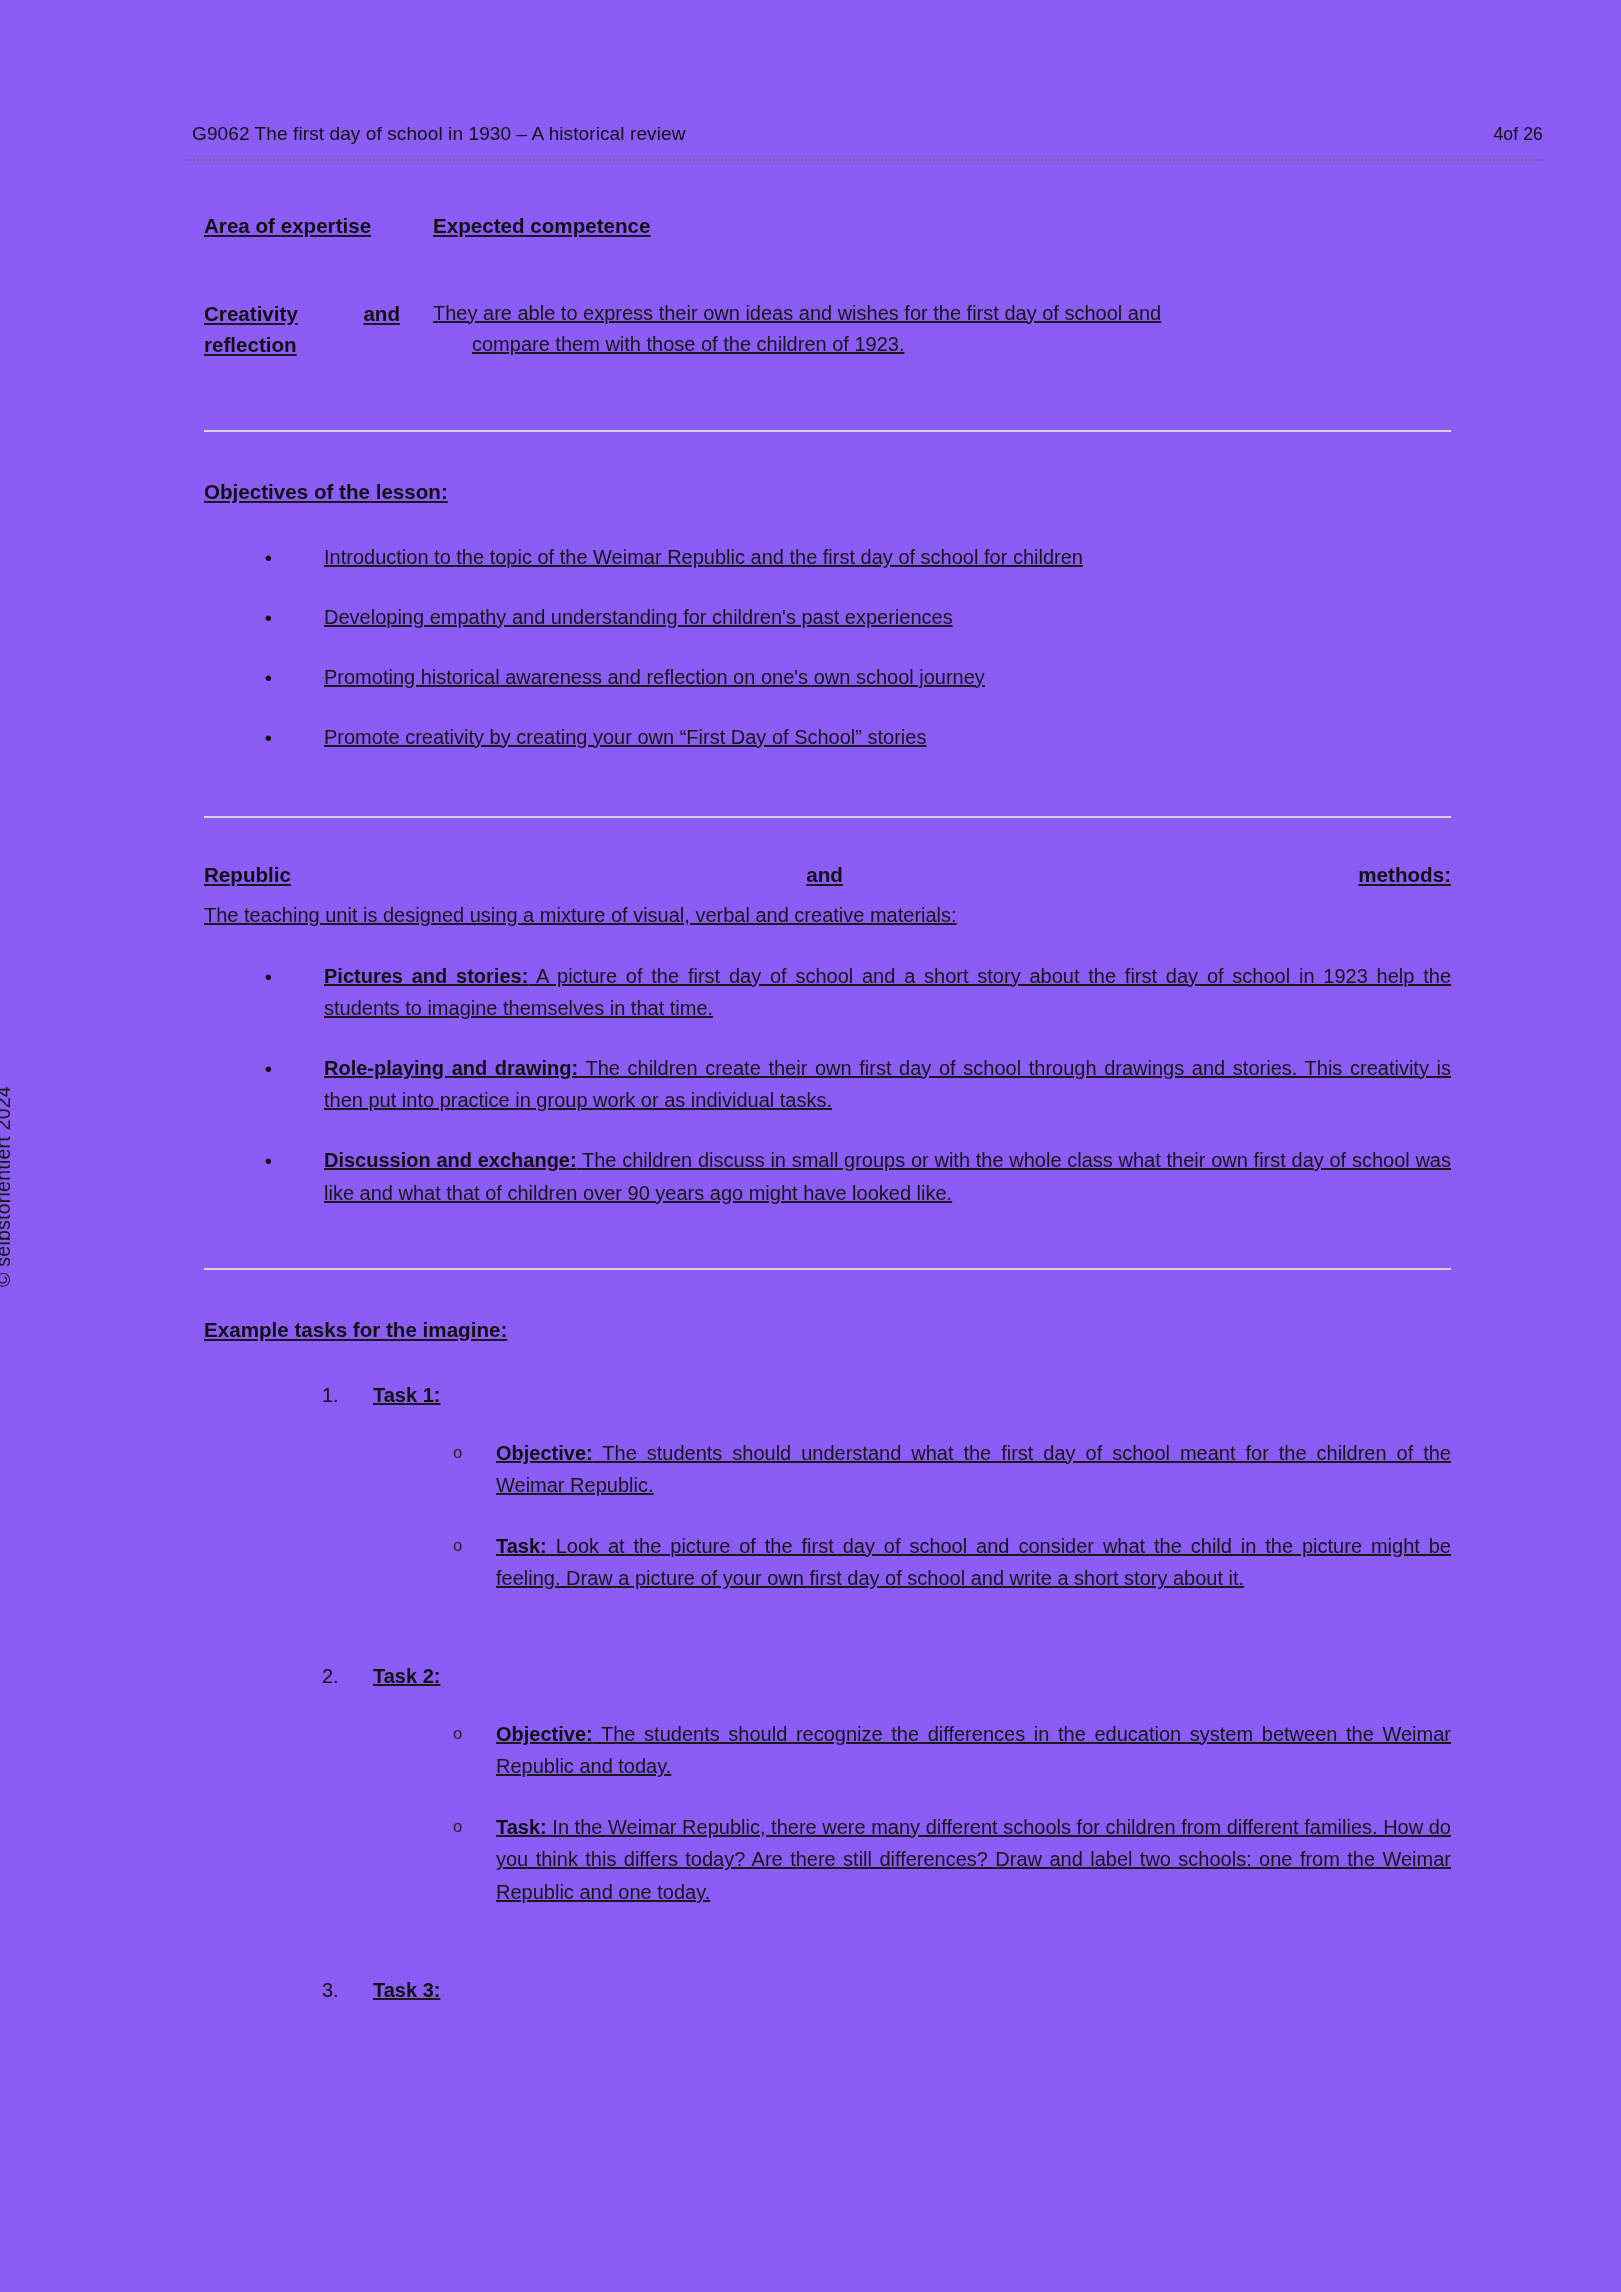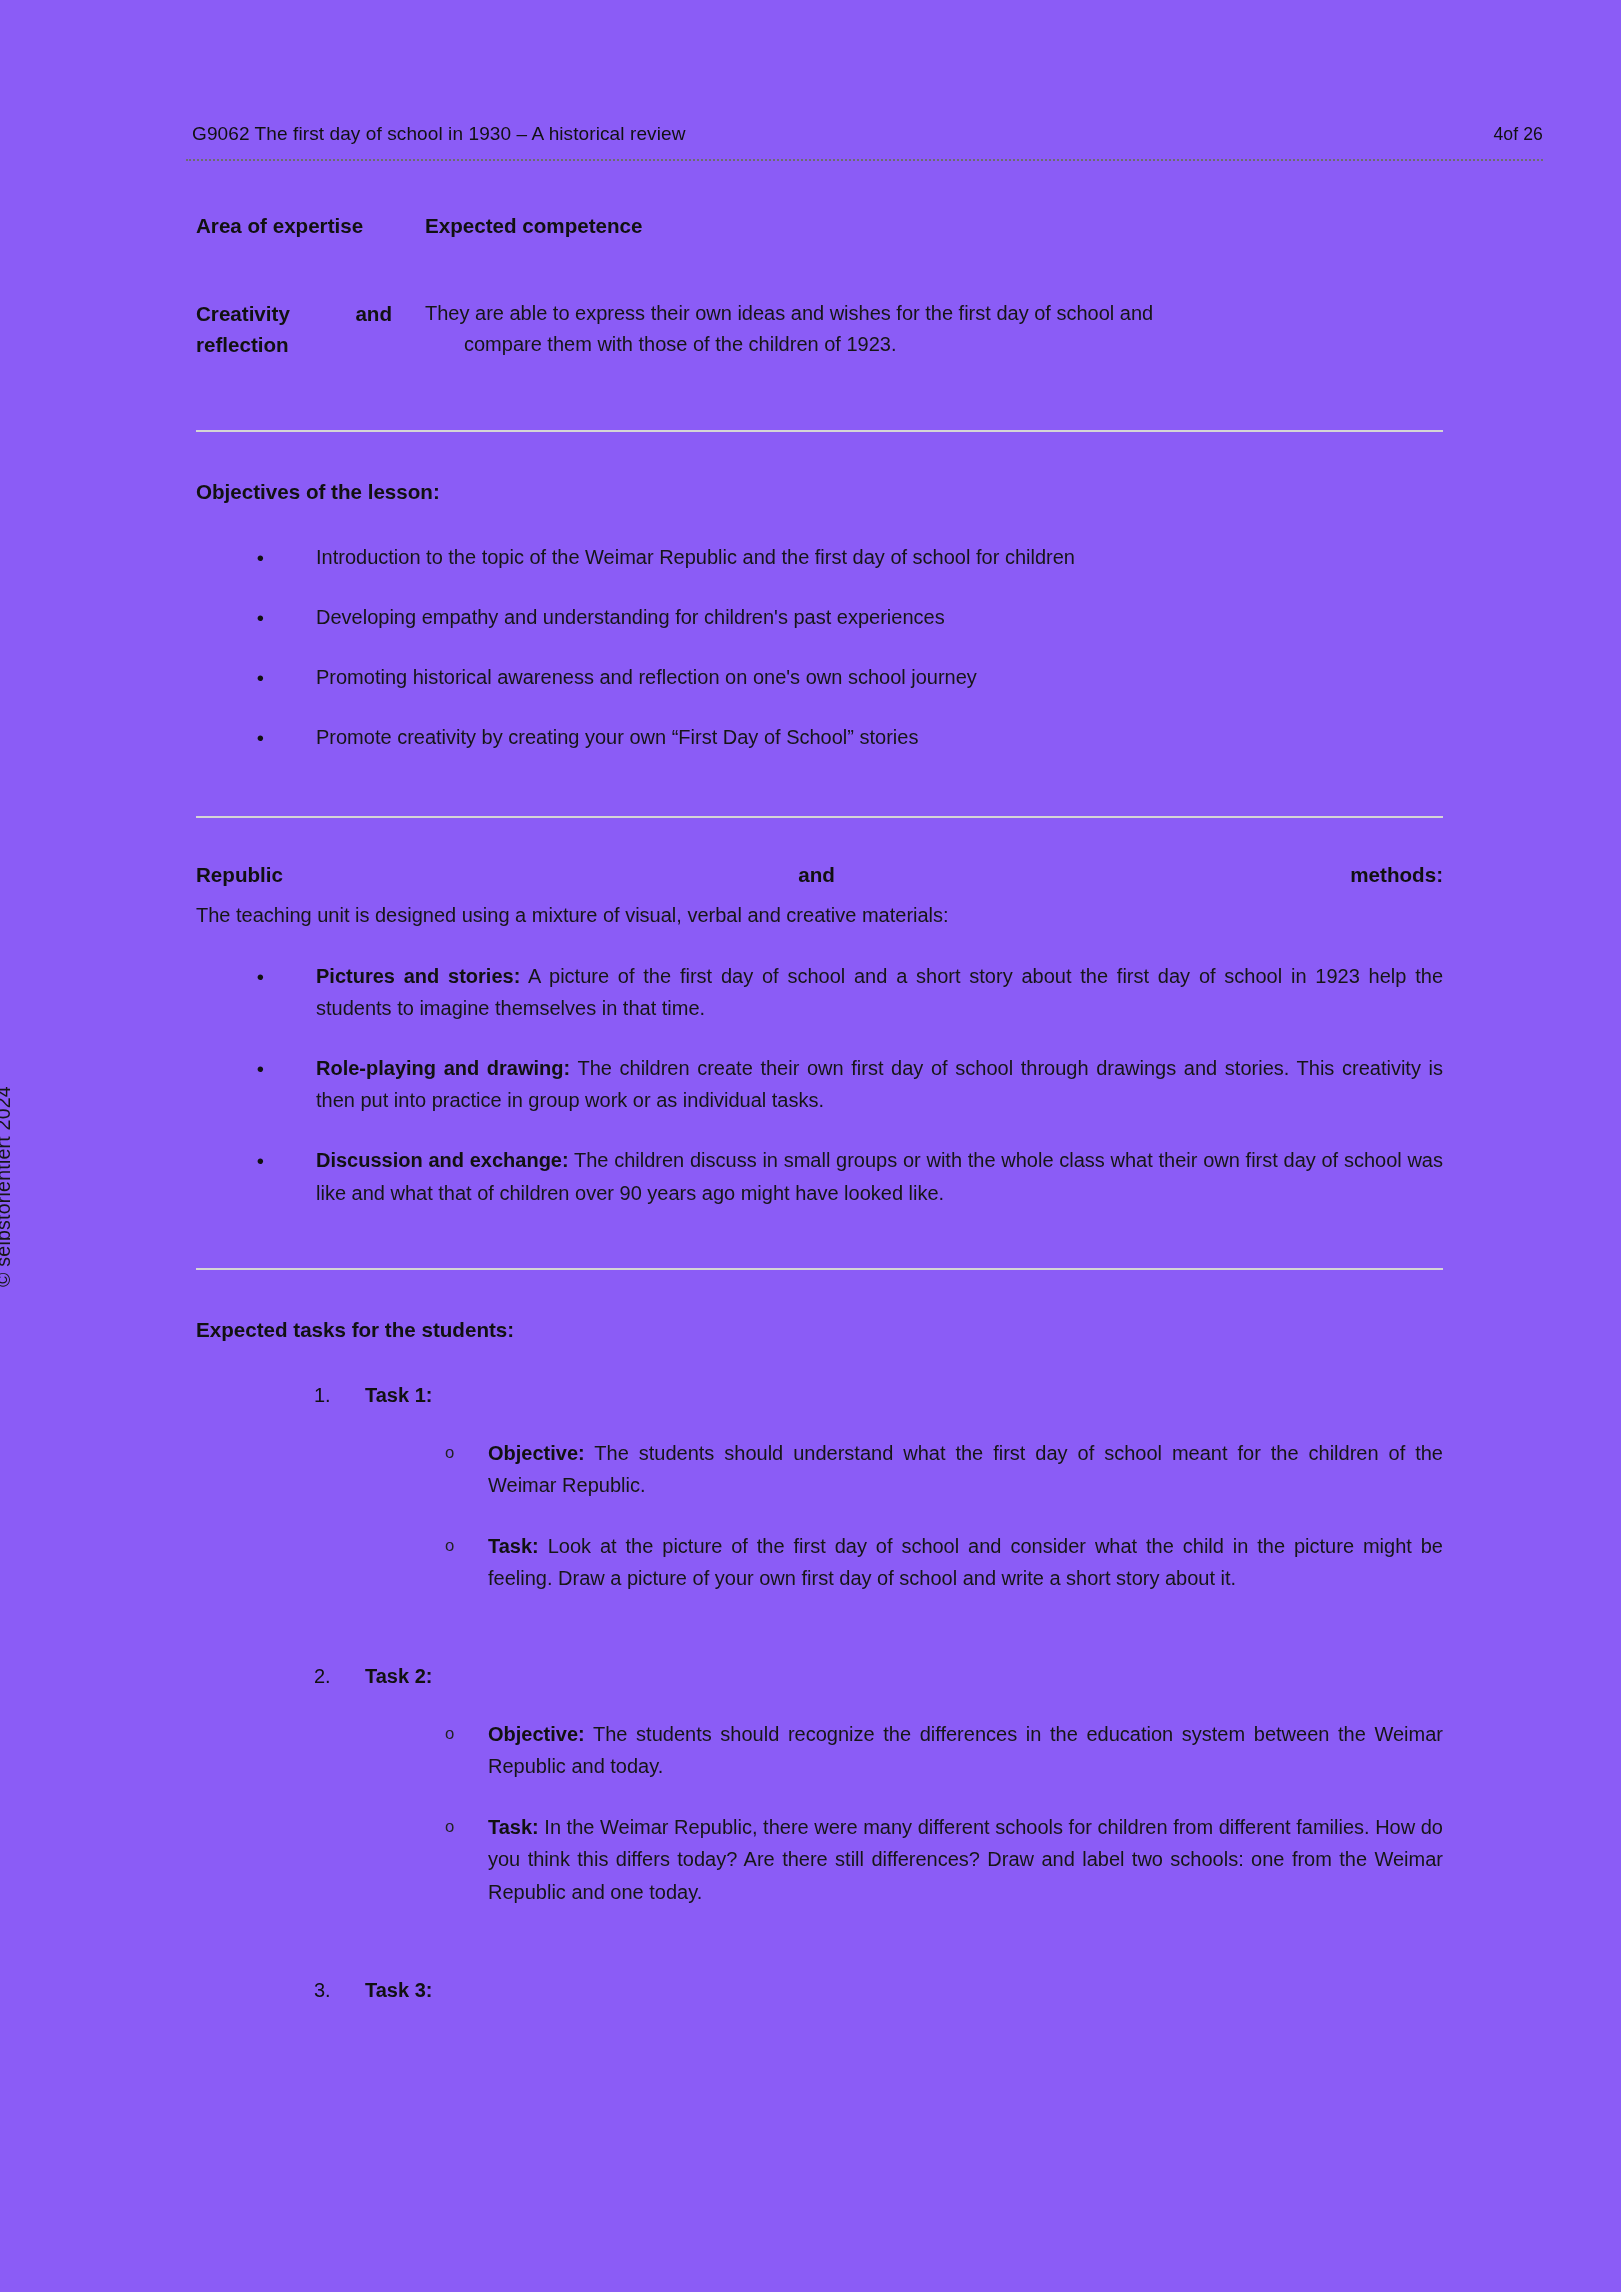--- a/index.html
+++ b/index.html
@@ -40,23 +40,24 @@
     left: 186px;
     top: 159px;
     width: 1357px;
     height: 0;
     border-top: 2px dotted #6d6d6d;
   }
 
   
   .content {
     position: absolute;
-    left: 196px;
+    left: 204px;
     top: 210px;
     width: 1247px;
+    text-decoration: underline;
   }
 
   
   .copyright {
     position: absolute;
     left: -7.8px;
     top: 1068px;
     width: 235px;
     transform: rotate(-90deg);
     transform-origin: 118px 118px;
@@ -308,21 +309,21 @@
       <li class="bul-item just">
         <span class="marker">•</span>
         <b>Discussion and exchange:</b><span> The children discuss in small groups or with the whole class what their own first day of school was like and what that of children over 90 years ago might have looked like.</span>
       </li>
     </ul>
 
     <div class="sp-60"></div>
     <hr class="rule">
     <div class="sp-46"></div>
 
-    <div class="sect-title">Expected tasks for the students:</div>
+    <div class="sect-title">Example tasks for the imagine:</div>
     <div class="sp-34"></div>
 
     <ol class="num">
 
       <li class="task-item">
         <span class="marker">1.</span>
         <span>Task 1:</span>
         <ul class="sub">
           <li class="sub-item">
             <span class="marker">o</span>

